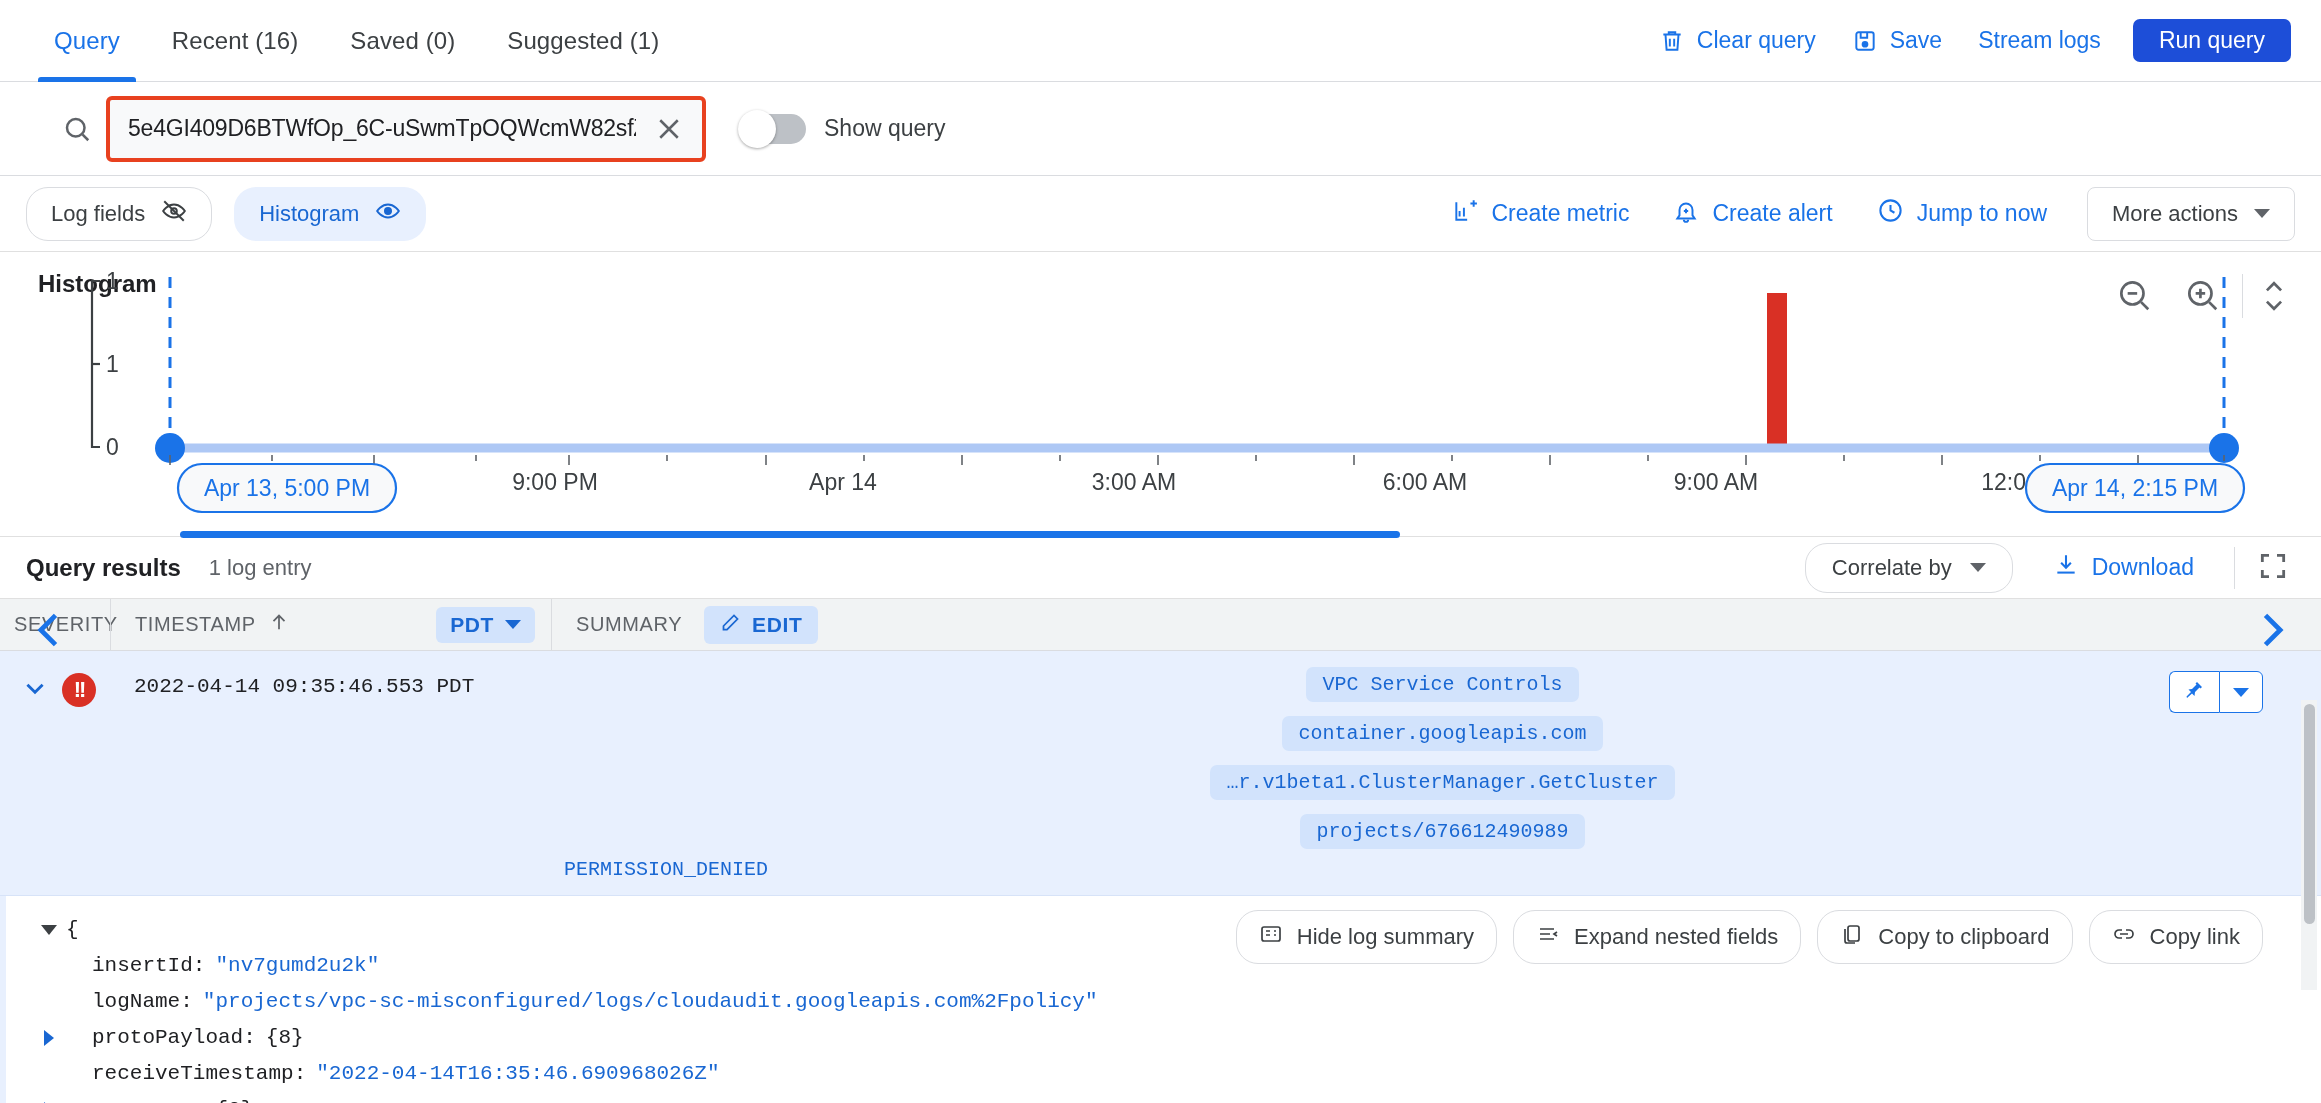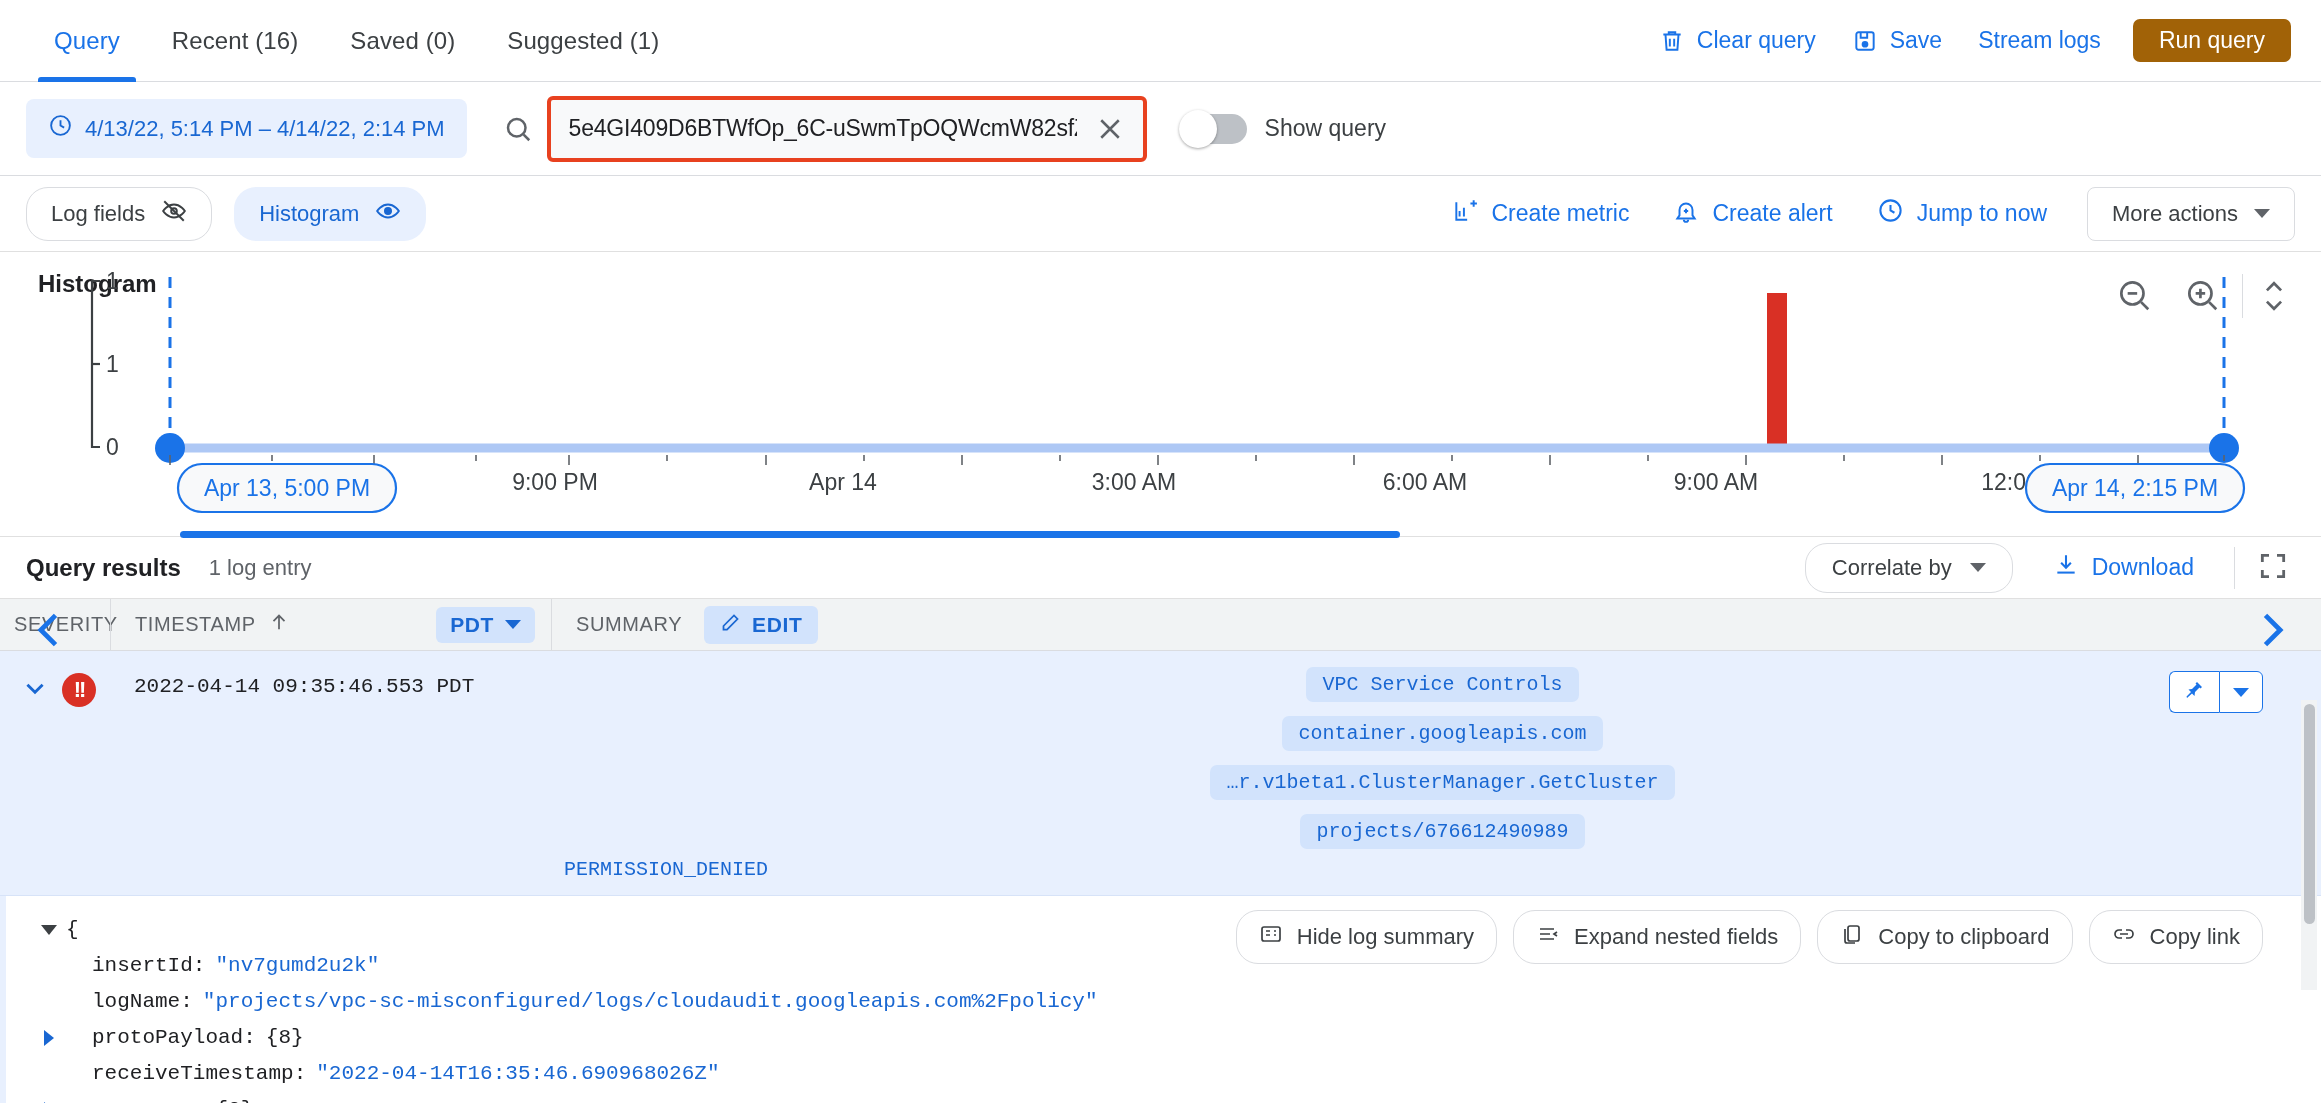--- a/index.html
+++ b/index.html
@@ -32,21 +32,21 @@
     margin-left: auto; display: flex; align-items: center;
     gap: 0px; padding-right: 30px;
   }
   .tb-action {
     display: flex; align-items: center; gap: 12px;
     color: #1a73e8; font-size: 23px; font-weight: 500;
     padding: 12px 18px; cursor: pointer; white-space: nowrap;
   }
   .tb-action svg { display: block; }
   .run-btn {
-    background: #a16207; color: #fff; border: none; border-radius: 7px;
+    background: #1d4ed8; color: #fff; border: none; border-radius: 7px;
     font-size: 23px; font-weight: 500; padding: 8px 26px;
     margin-left: 14px; cursor: pointer;
     font-family: "Liberation Sans", sans-serif;
   }
 
   
   .queryrow {
     height: 94px; display: flex; align-items: center;
     padding: 0 26px; gap: 0; border-bottom: 1px solid #dadce0;
     background: #fff;
@@ -300,29 +300,20 @@
         <span>Save</span>
       </div>
       <div class="tb-action">
         <span>Stream logs</span>
       </div>
       <button class="run-btn">Run query</button>
     </div>
   </div>
 
   <div class="queryrow">
-    <div class="time-chip">
-      <span>
-        <svg width="25" height="25" viewBox="0 0 24 24" fill="none" stroke="#1967d2" stroke-width="1.8">
-          <circle cx="12" cy="12" r="9"></circle>
-            <path d="M12 7v5l3.5 2"></path>
-        </svg>
-      </span>
-      <span>4/13/22, 5:14 PM – 4/14/22, 2:14 PM</span>
-    </div>
 
     <div class="search-wrap">
       <div class="search-icon-box">
         <svg width="30" height="30" viewBox="0 0 24 24" fill="none" stroke="#5f6368" stroke-width="2">
           <circle cx="11" cy="11" r="7"></circle>
             <path d="M16.5 16.5L21 21"></path>
         </svg>
       </div>
       <div class="search-field-outline">
         <input type="text" value="5e4GI409D6BTWfOp_6C-uSwmTpOQWcmW82sfZW9VIdRhGO5pXy" style="">

